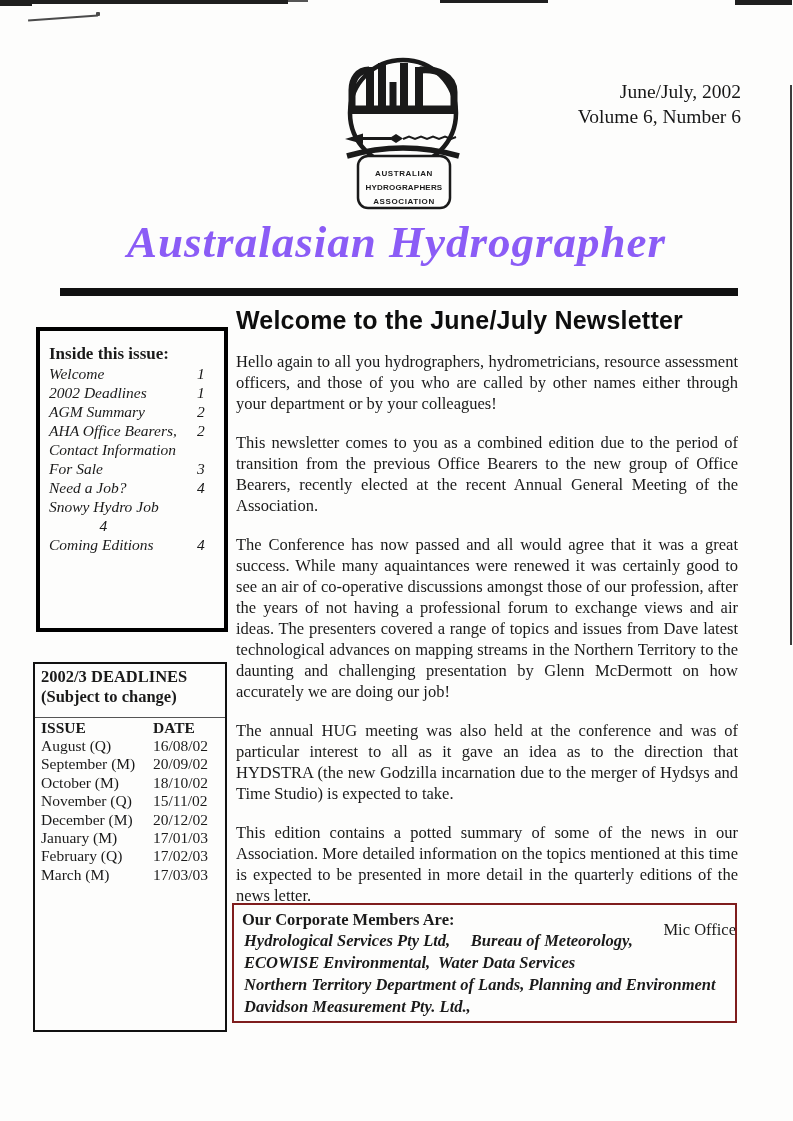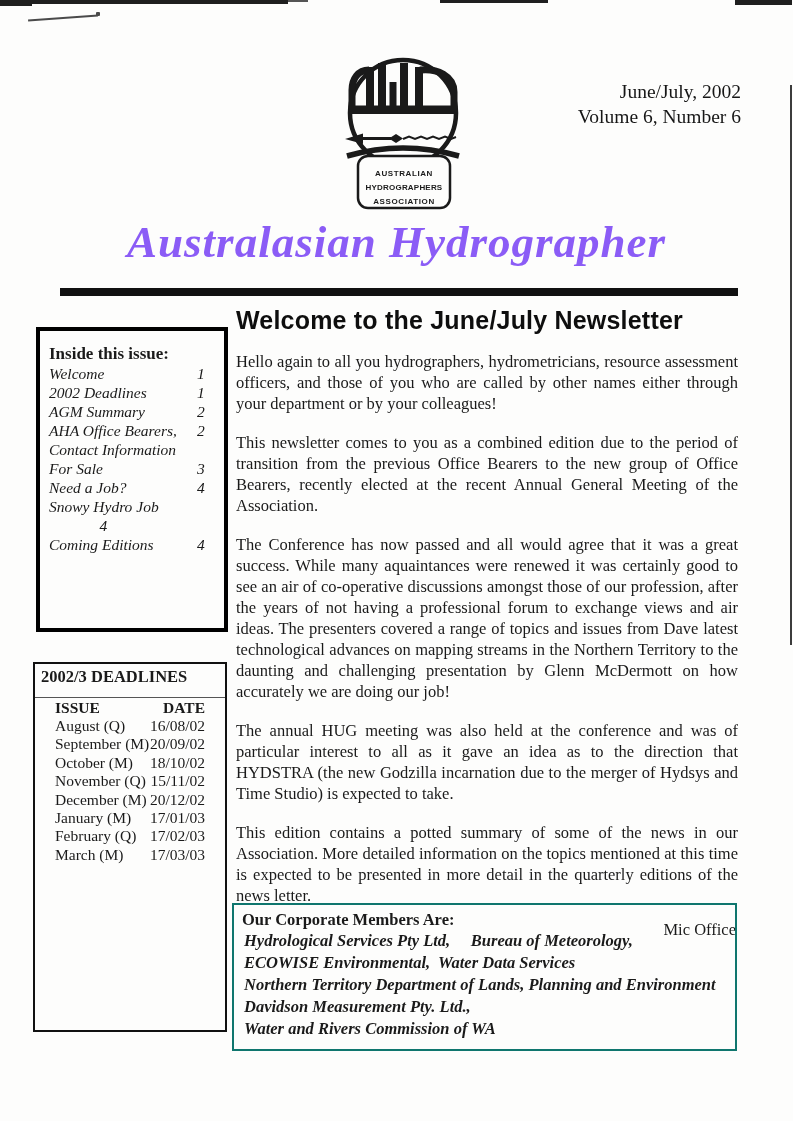--- a/index.html
+++ b/index.html
@@ -41,38 +41,38 @@
   .toc-label{flex:1;white-space:pre-wrap;}
   .toc-page{width:18px;text-align:left;}
 
   #deadlines-box{
     position:absolute;left:33px;top:662px;width:194px;height:370px;
     border:2px solid #111;box-sizing:border-box;padding:3px 6px;overflow:hidden;
     font-size:15.5px;
   }
   .dl-title{font-size:16.5px;font-weight:bold;line-height:20px;}
   #dl-intro{white-space:pre-wrap;line-height:18.5px;margin-top:1px;}
-  #dl-table{margin:10px -6px 0 -6px;padding:0 20px;border-top:1.5px solid #555;}
+  #dl-table{margin:10px -6px 0 -6px;padding:0 6px;border-top:1.5px solid #555;}
   .dl-row{display:flex;line-height:18.4px;}
   .dl-issue{width:112px;}
   .dl-date{flex:1;}
   .dl-head{font-weight:bold;line-height:19px;}
 
   
   #article{position:absolute;left:236px;top:306px;width:502px;}
   #article-heading{
     font-family:"Liberation Sans",sans-serif;font-size:25px;font-weight:bold;
     margin:0 0 16px 0;color:#0e0e0e;letter-spacing:0.2px;
   }
   .para{font-size:16.5px;line-height:21px;text-align:justify;margin:0 0 18px 0;}
   #signature{font-size:16.5px;text-align:right;margin-top:-4px;padding-right:2px;}
 
   #corporate-box{
-    position:absolute;left:232px;top:903px;width:505px;height:148px;
-    border:2px solid #0f766e;box-sizing:border-box;padding:4px 8px;overflow:hidden;
+    position:absolute;left:232px;top:903px;width:505px;height:120px;
+    border:2px solid #7f1d1d;box-sizing:border-box;padding:4px 8px;overflow:hidden;
   }
   #corporate-title{font-size:16.5px;font-weight:bold;line-height:21px;}
   #corporate-members{
     font-size:16.5px;font-weight:bold;font-style:italic;line-height:22px;
     white-space:pre-wrap;padding-left:2px;
   }
   svg text{font-family:"Liberation Sans",sans-serif;font-weight:bold;}
 </style>
 </head>
 <body>
@@ -152,20 +152,21 @@
       <span class="toc-page"></span>
     </div>
     <div class="toc-item">
       <span class="toc-label">Coming Editions</span>
       <span class="toc-page">4</span>
     </div>
   </div>
 
   <div id="deadlines-box">
     <div class="dl-title">2002/3 DEADLINES</div>
+    <div class="dl-title">(Subject to change)</div>
     <div id="dl-table">
       <div class="dl-row dl-head">
         <span class="dl-issue">ISSUE</span>
         <span class="dl-date">DATE</span>
       </div>
       <div class="dl-row">
         <span class="dl-issue">August (Q)</span>
         <span class="dl-date">16/08/02</span>
       </div>
       <div class="dl-row">

